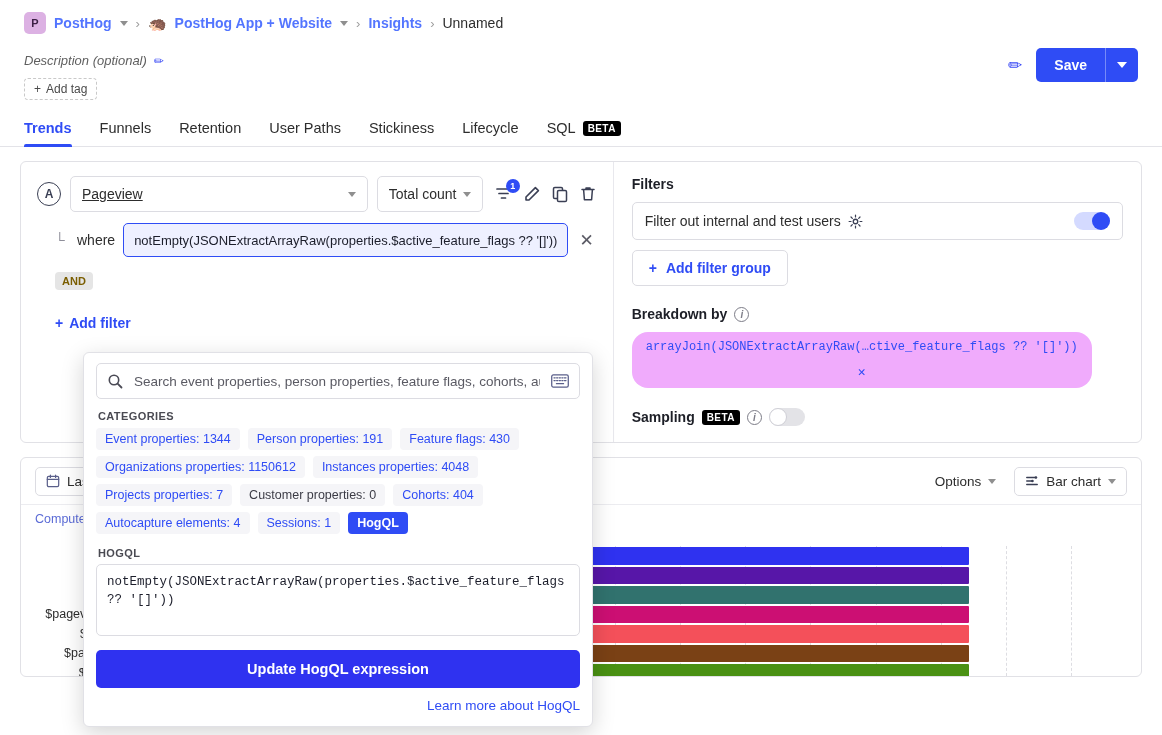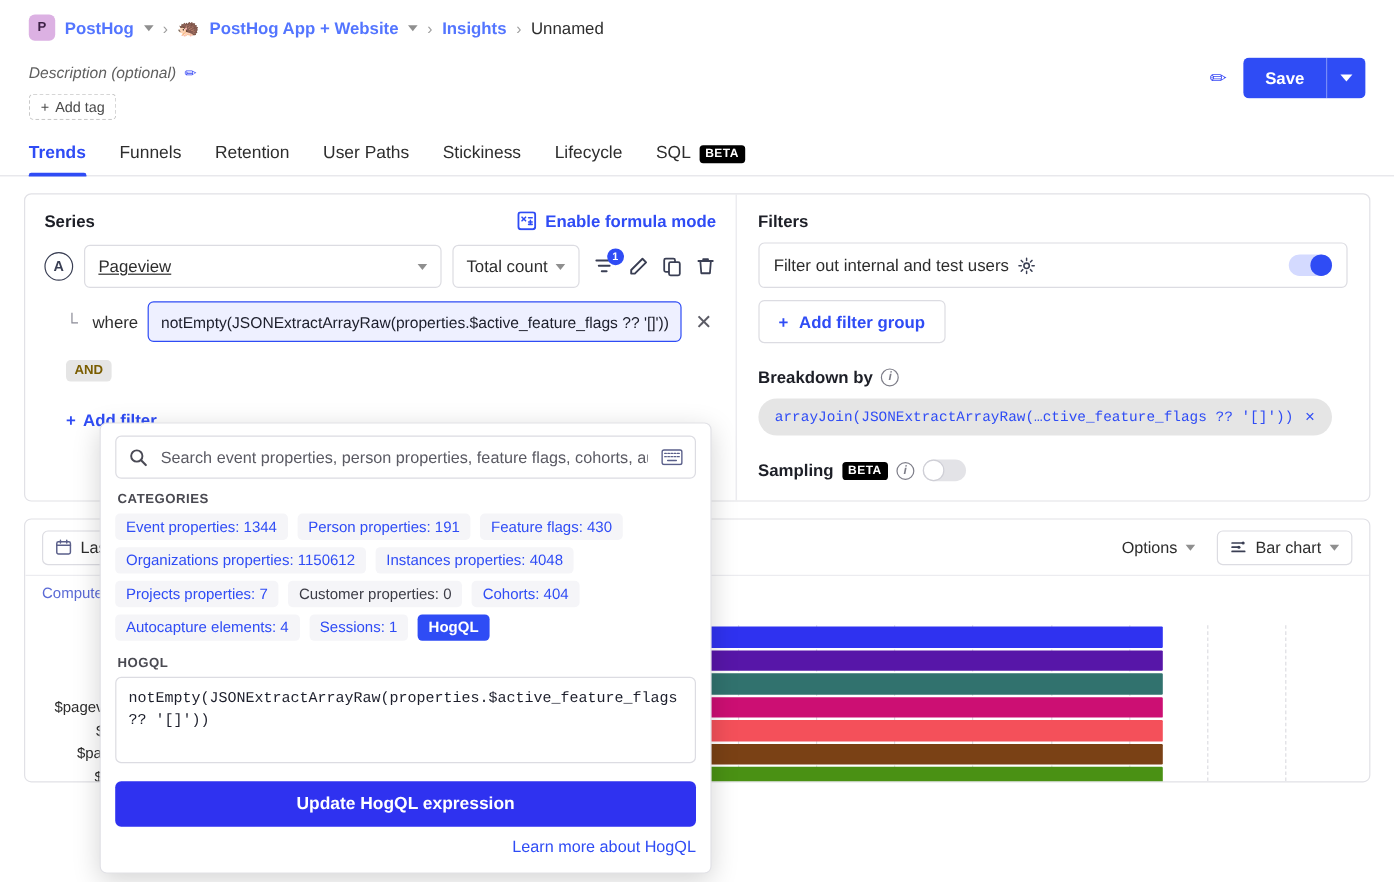--- a/index.html
+++ b/index.html
@@ -184,24 +184,24 @@
     display: inline-flex; align-items: center; gap: 9px;
     color: #2f4cf5; font-size: 14px; font-weight: 600; cursor: pointer;
   }
   .sub-head { display: flex; align-items: center; gap: 7px; margin-top: 20px; font-size: 14px; font-weight: 700; color: #1d1f27; }
   .info-i {
     width: 15px; height: 15px; border-radius: 50%; border: 1.3px solid #7d7d88;
     color: #7d7d88; font-size: 10px; font-style: italic; font-weight: 700;
     display: inline-flex; align-items: center; justify-content: center; cursor: pointer;
   }
   .bd-pill {
-    margin-top: 10px; background: #e5e5e5; border-radius: 16px;
+    margin-top: 10px; background: #f0abfc; border-radius: 16px;
     padding: 8px 14px; display: inline-flex; align-items: center; gap: 10px;
     font-family: "Liberation Mono", monospace; font-size: 12px; color: #2f4cf5;
-    max-width: 100%; cursor: pointer;
+    max-width: 100%; cursor: pointer; flex-direction: column;
   }
   .bd-x { color: #2f4cf5; font-size: 13px; }
 
   
   .chart-card { margin: 14px 20px 0 20px; border: 1px solid #e1e1e6; border-radius: 6px; background: #fff; height: 220px; position: relative; overflow: hidden; }
   .chart-toolbar {
     display: flex; align-items: center; justify-content: space-between;
     padding: 10px 14px; border-bottom: 1px solid #ececf0; height: 47px;
   }
   .tb-btn {
@@ -331,30 +331,20 @@
       </div>
     <div class="tab">
       <span>SQL</span>
       <span class="beta-badge">BETA</span>
     </div>
   </div>
 
   <div class="card filter-card">
 
     <div class="col-left">
-      <div class="sec-head">
-        <span class="sec-title">Series</span>
-        <span class="formula-link">
-          <svg width="16" height="16" viewBox="0 0 16 16">
-            <rect x="1" y="1" width="14" height="14" rx="2" fill="none" stroke="#2f4cf5" stroke-width="1.6"></rect>
-            <path d="M4 5l3 3M7 5L4 8M9.5 5.5h3M9.5 9h3M9.5 11h3M11 7.5v3" stroke="#2f4cf5" stroke-width="1.3" stroke-linecap="round"></path>
-          </svg>
-          <span>Enable formula mode</span>
-        </span>
-      </div>
 
       <div class="series-row">
         <span class="letter-badge">A</span>
         <div class="select-box sel-event">
           <span>Pageview</span>
           <span class="caret-sm"></span>
         </div>
         <div class="select-box sel-math">
           <span>Total count</span>
           <span class="caret-sm"></span>

